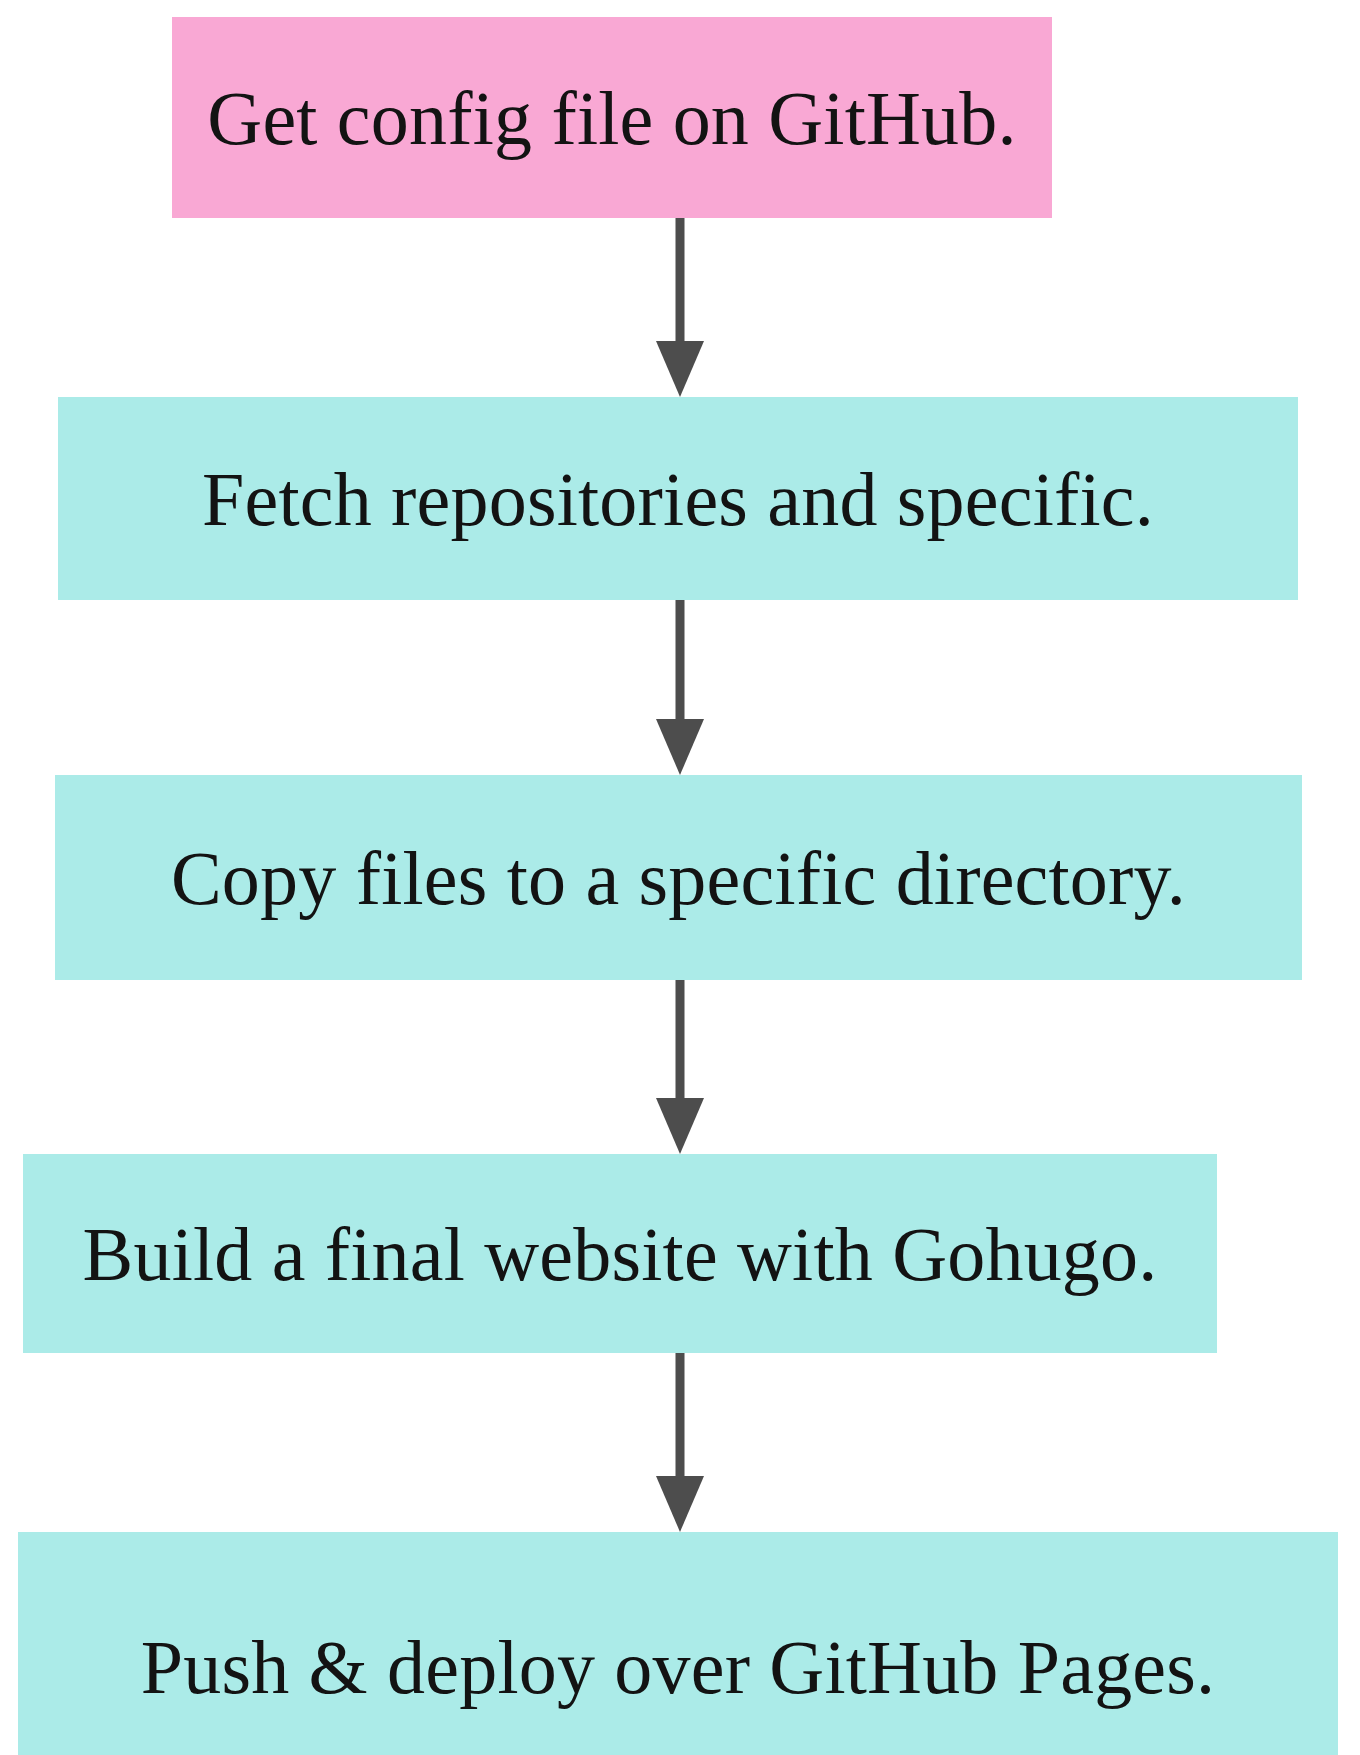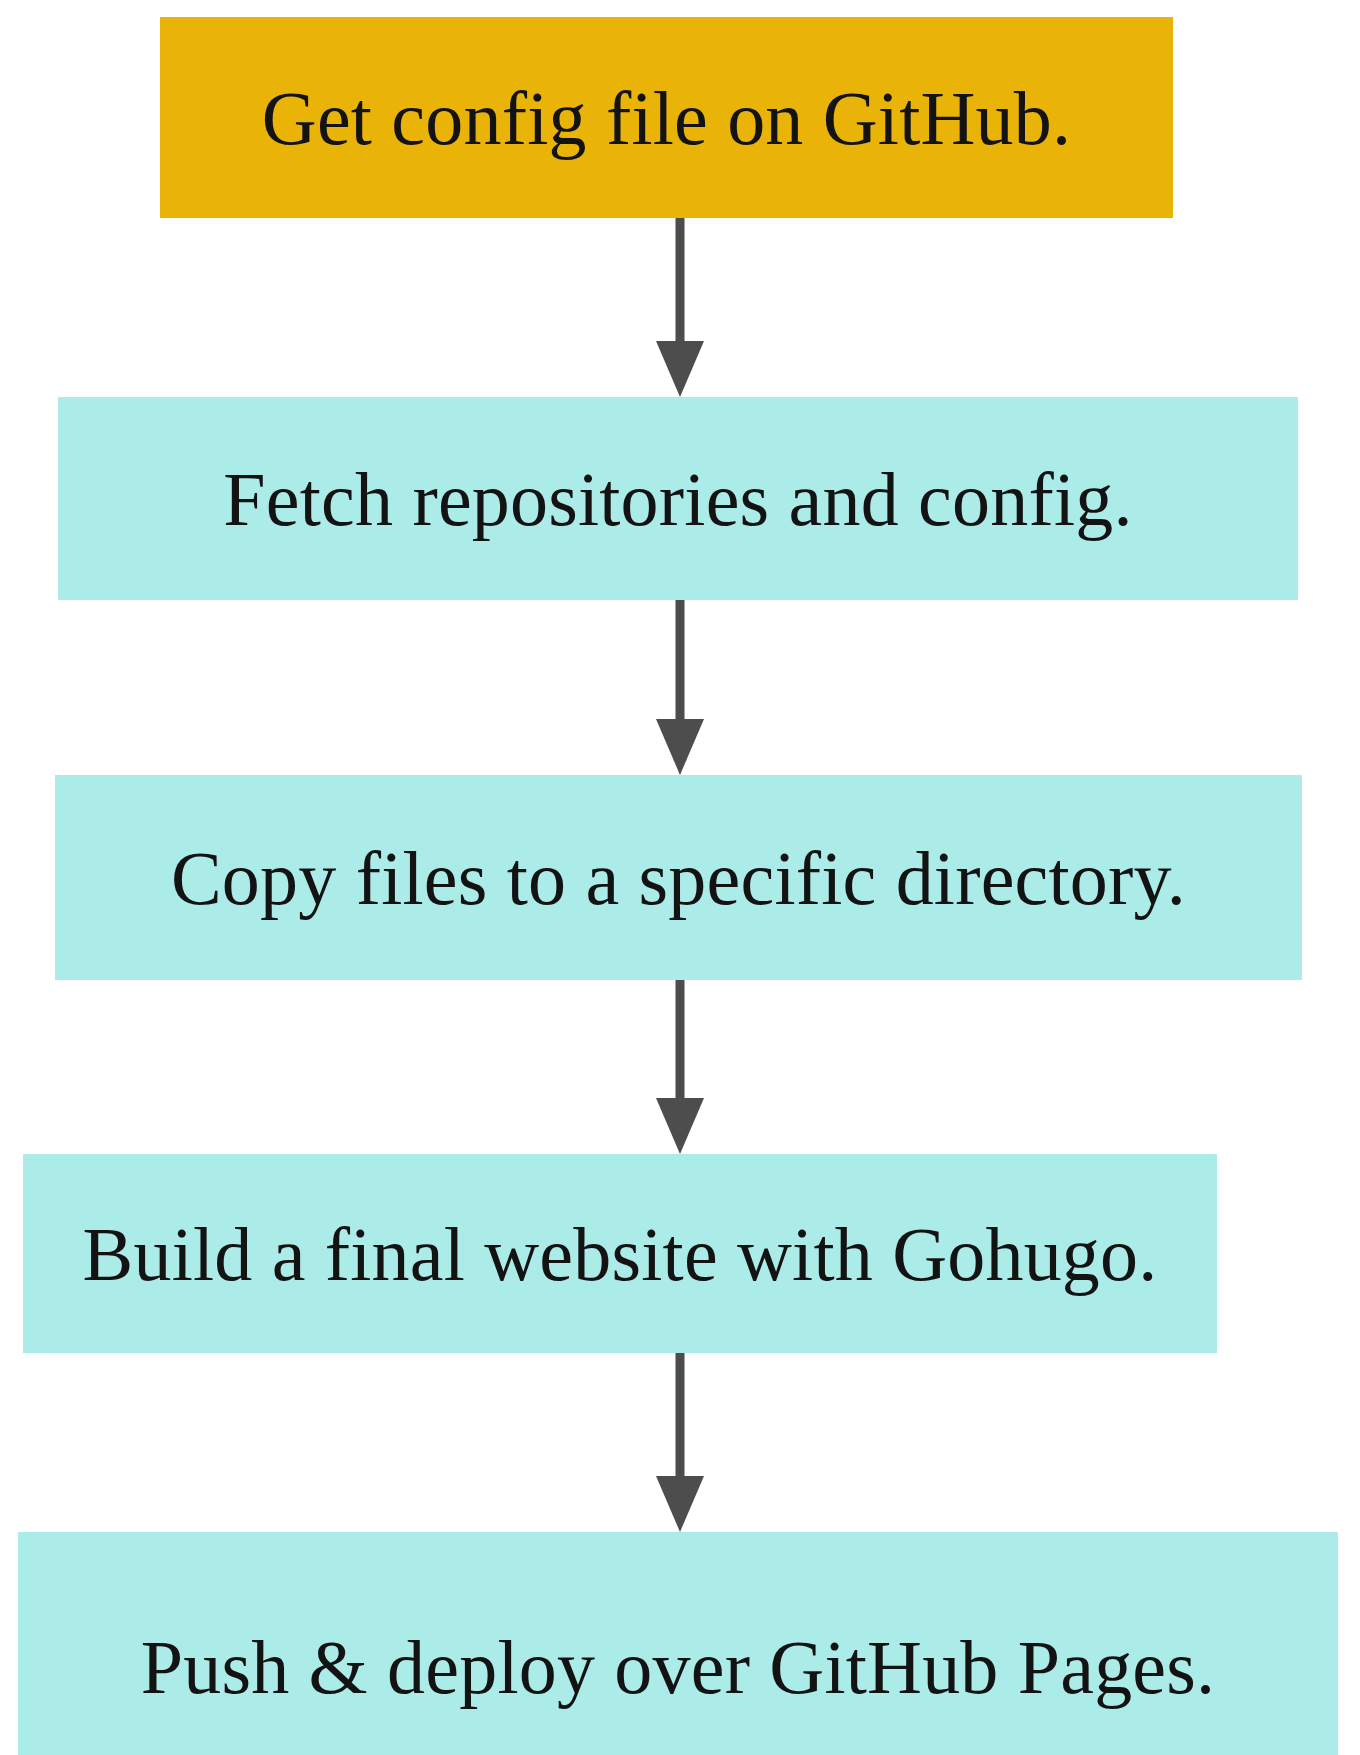--- a/index.html
+++ b/index.html
@@ -42,33 +42,33 @@
   .edge svg {
     display: block;
     overflow: visible;
   }
 </style>
 </head>
 <body>
 
 <div id="canvas">
 
-  <div class="node" id="node-1" style="left: 160px; top: 17px; width: 1013px; height: 201px; background: #eab308;">
+  <div class="node" id="node-1" style="left: 172px; top: 17px; width: 880px; height: 201px; background: #f9a8d4;">
     <span class="node-label">Get config file on GitHub.</span>
   </div>
 
   <div class="edge" id="edge-1" style="left: 654px; top: 218px; width: 52px; height: 179px;">
     <svg class="arrow-svg" width="52" height="179" viewBox="0 0 52 179">
         <rect x="21.5" y="0" width="9" height="125" fill="#4D4D4D"></rect>
         <polygon points="2,123 50,123 26,179" fill="#4D4D4D"></polygon>
       </svg>
   </div>
 
   <div class="node" id="node-2" style="left: 58px; top: 397px; width: 1240px; height: 203px; background: rgb(171, 235, 232);">
-    <span class="node-label">Fetch repositories and config.</span>
+    <span class="node-label">Fetch repositories and specific.</span>
   </div>
 
   <div class="edge" id="edge-2" style="left: 654px; top: 600px; width: 52px; height: 175px;">
     <svg class="arrow-svg" width="52" height="175" viewBox="0 0 52 175">
         <rect x="21.5" y="0" width="9" height="121" fill="#4D4D4D"></rect>
         <polygon points="2,119 50,119 26,175" fill="#4D4D4D"></polygon>
       </svg>
   </div>
 
   <div class="node" id="node-3" style="left: 55px; top: 775px; width: 1247px; height: 205px; background: rgb(171, 235, 232);">

